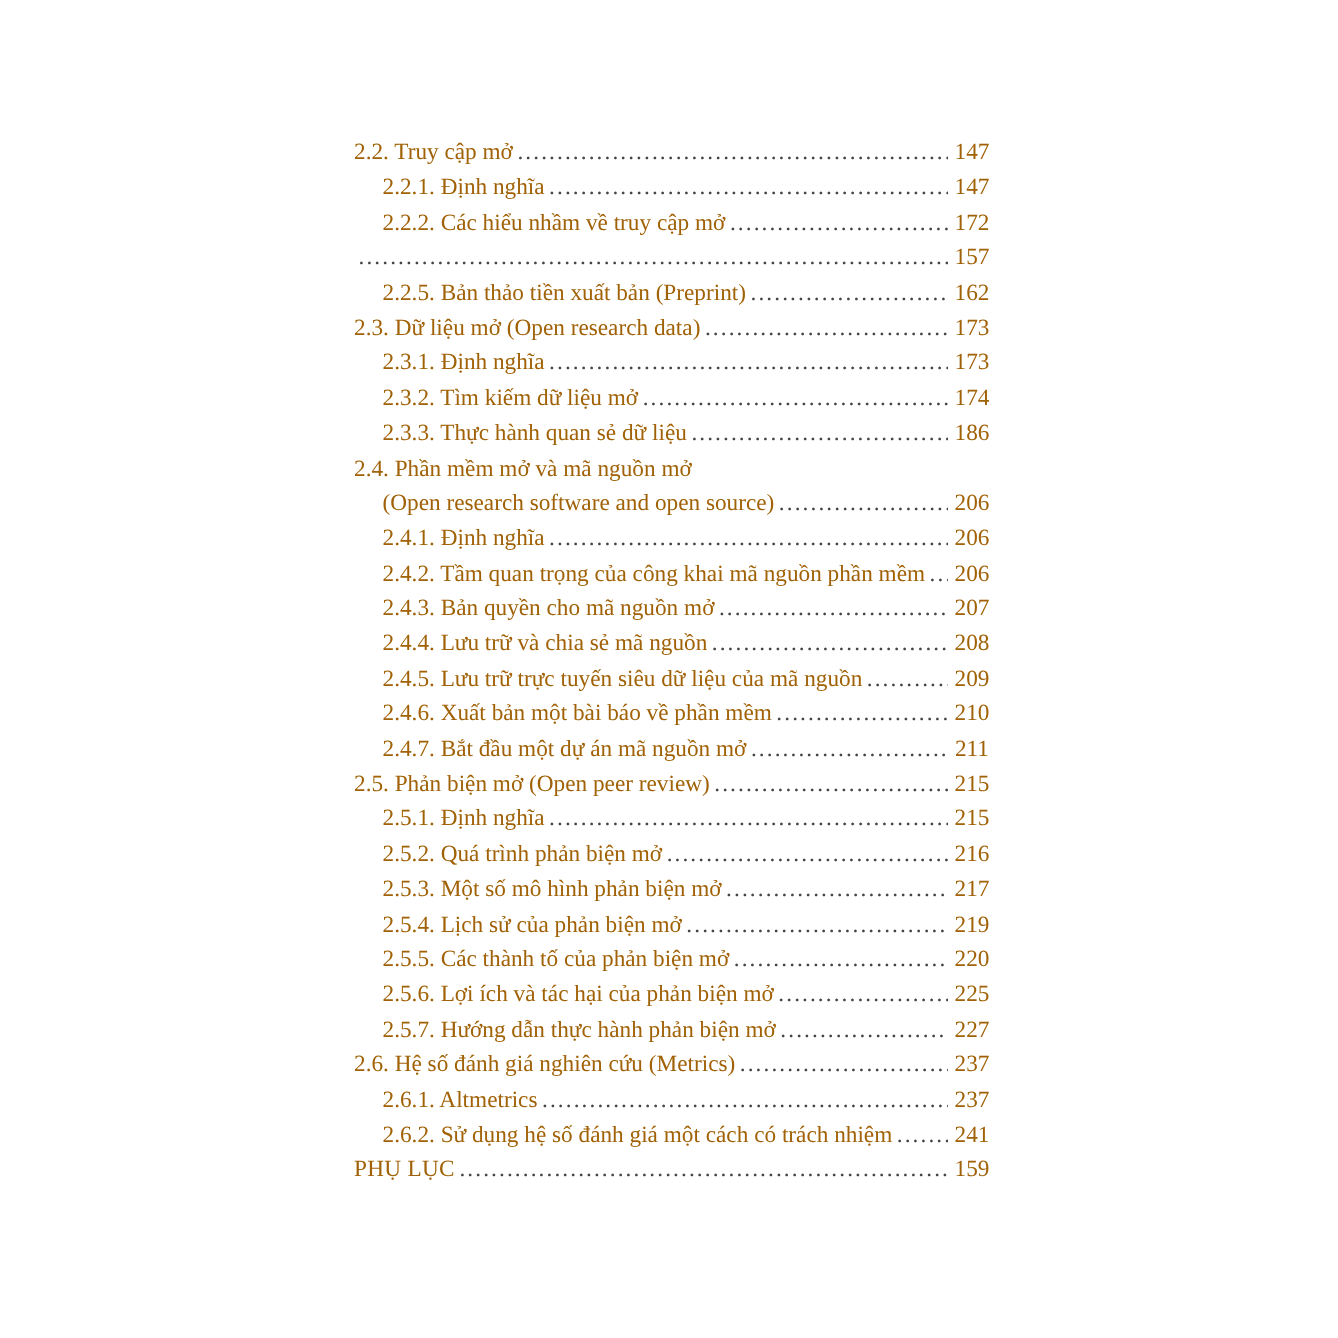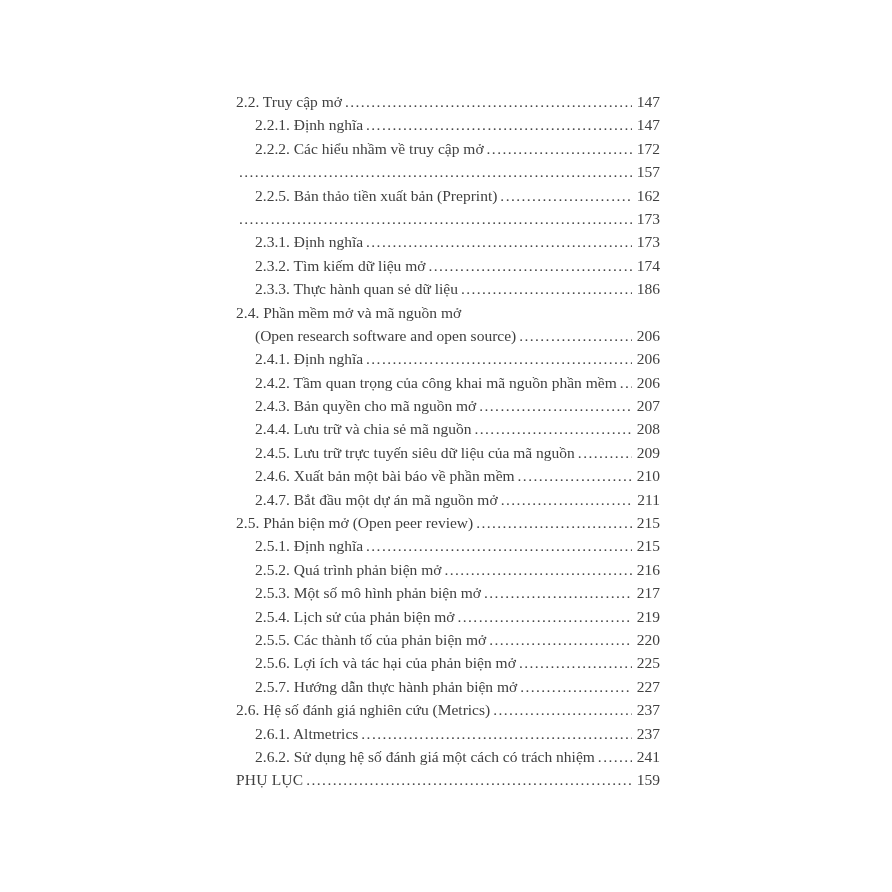--- a/index.html
+++ b/index.html
@@ -7,21 +7,21 @@
     padding: 0;
     background: #ffffff;
   }
   .page {
     position: relative;
     width: 892px;
     height: 892px;
     background: #ffffff;
     overflow: hidden;
     font-family: "Liberation Serif", "DejaVu Serif", serif;
-    color: #404040;
+    color: #a16207;
   }
   .toc {
     position: absolute;
     left: 236px;
     top: 90px;
     width: 424px;
   }
   .row {
     display: flex;
     align-items: baseline;
@@ -52,21 +52,21 @@
     letter-spacing: 1.4px;
     color: #454545;
   }
   .row.no-leader .dots::after {
     content: "";
   }
   .row .pageno {
     flex: 0 0 auto;
     padding-left: 4px;
     min-width: 24px;
-    text-align: right;
+    text-align: center;
   }
 </style>
 </head>
 <body>
 
 <div class="page">
   <div class="toc" id="toc">
   <div class="row lvl1">
     <span class="label">2.2. Truy cập mở</span>
     <span class="dots"></span>
@@ -91,20 +91,21 @@
     <span class="pageno">157</span>
   </div>
 
   <div class="row lvl2">
     <span class="label">2.2.5. Bản thảo tiền xuất bản (Preprint)</span>
     <span class="dots"></span>
     <span class="pageno">162</span>
   </div>
 
   <div class="row lvl1">
+    <span class="label">2.3. Dữ liệu mở (Open research data)</span>
     <span class="dots"></span>
     <span class="pageno">173</span>
   </div>
 
   <div class="row lvl2">
     <span class="label">2.3.1. Định nghĩa</span>
     <span class="dots"></span>
     <span class="pageno">173</span>
   </div>
 

